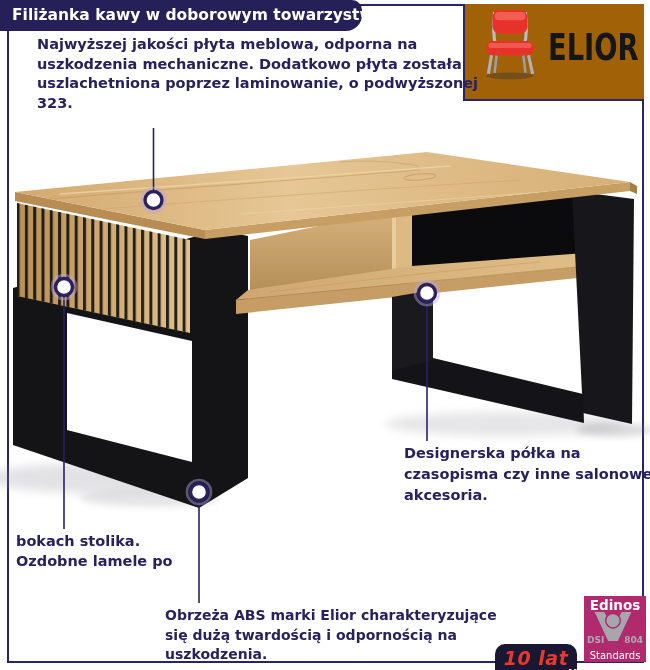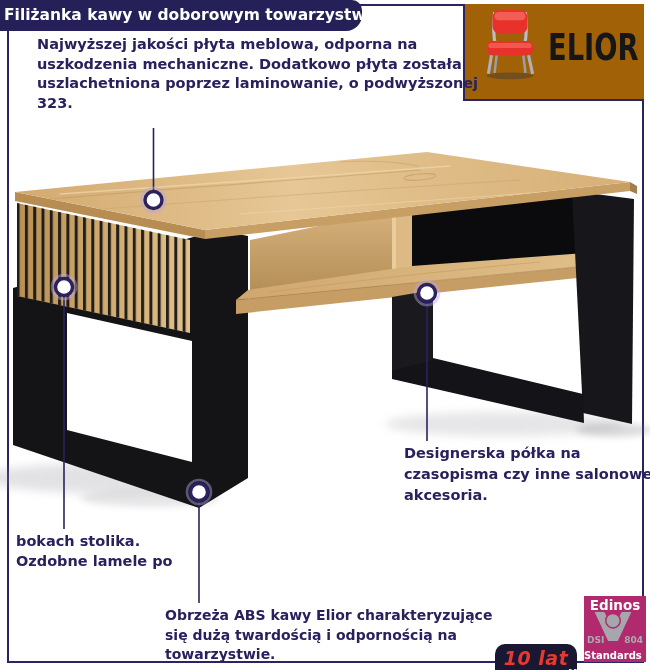--- a/index.html
+++ b/index.html
@@ -4,21 +4,21 @@
 <style>
   html,body{margin:0;padding:0;background:#ffffff;}
   #stage{position:relative;width:650px;height:670px;background:#ffffff;overflow:hidden;
          font-family:"DejaVu Sans","Liberation Sans",sans-serif;}
   
   #frame{position:absolute;left:7px;top:4px;width:637px;height:659px;box-sizing:border-box;
          border:2px solid #2A2462;z-index:1;}
   
   #header-bar{position:absolute;left:0;top:0;width:362px;height:31px;background:#252058;
               border-radius:0 10px 16px 0;z-index:4;color:#ffffff;font-weight:bold;
-              font-size:15.5px;line-height:30px;padding-left:4px;box-sizing:border-box;
+              font-size:15.5px;line-height:30px;padding-left:12px;box-sizing:border-box;
               white-space:nowrap;}
   
   #logo-box{position:absolute;left:463px;top:4px;width:181px;height:97px;background:#a16207;
             border-left:2px solid #2A2462;border-bottom:2px solid #2A2462;box-sizing:border-box;z-index:3;}
   #logo-brand{position:absolute;left:83px;top:21px;font-size:38px;font-weight:bold;color:#161616;
               transform:scaleX(0.72);transform-origin:left top;letter-spacing:0px;}
   #logo-chair{position:absolute;left:14px;top:5px;}
   
   .ann{position:absolute;color:#29215E;font-weight:bold;z-index:5;}
   .ann .ln{white-space:nowrap;}
@@ -33,22 +33,22 @@
                    border-radius:10px;text-align:center;z-index:6;}
   #badge-guarantee .l1{color:#E8392C;font-size:19px;font-weight:bold;font-style:italic;
                        margin-top:3px;letter-spacing:.5px;}
   #badge-guarantee .l2{color:#e5e5e5;font-size:14.5px;font-weight:bold;font-style:italic;margin-top:-2px;}
   #badge-edinos{position:absolute;left:584px;top:596px;width:62px;height:66px;background:#B12A6E;z-index:6;}
   #badge-edinos .ed-brand{position:absolute;top:1px;left:0;width:100%;text-align:center;color:#ffffff;
                           font-weight:bold;font-size:13.5px;}
   #badge-edinos .ed-v{position:absolute;left:9px;top:16px;}
   #badge-edinos .ed-dsi{position:absolute;left:3px;top:39px;color:#ABAAB0;font-weight:bold;font-size:9px;}
   #badge-edinos .ed-804{position:absolute;right:3px;top:39px;color:#ABAAB0;font-weight:bold;font-size:9px;}
-  #badge-edinos .ed-std{position:absolute;bottom:1px;left:0;width:100%;text-align:left;color:#ffffff;
-                        font-weight:bold;font-size:10px;}
+  #badge-edinos .ed-std{position:absolute;bottom:1px;left:0;width:100%;text-align:center;color:#ffffff;
+                        font-weight:normal;font-size:10px;}
 </style>
 </head>
 <body>
 
 <div id="stage">
 
   <div id="frame"></div>
 
   <svg id="table-svg" viewBox="0 0 650 670">
     <defs>
@@ -192,23 +192,23 @@
     <div class="ln">czasopisma czy inne salonowe</div>
     <div class="ln">akcesoria.</div>
   </div>
 
   <div id="ann-lam" class="ann">
     <div class="ln">bokach stolika.</div>
     <div class="ln">Ozdobne lamele po</div>
   </div>
 
   <div id="ann-abs" class="ann">
-    <div class="ln">Obrzeża ABS kawy Elior charakteryzujące</div>
+    <div class="ln">Obrzeża ABS marki Elior charakteryzujące</div>
     <div class="ln">się dużą twardością i odpornością na</div>
-    <div class="ln">towarzystwie.</div>
+    <div class="ln">uszkodzenia.</div>
   </div>
 
   <div id="badge-guarantee">
     <div class="l1">10 lat</div>
     <div class="l2">Gwarancji</div>
   </div>
 
   <div id="badge-edinos">
     <div class="ed-brand">Edinos</div>
     <svg class="ed-v" width="40" height="29" viewBox="0 0 40 30">

